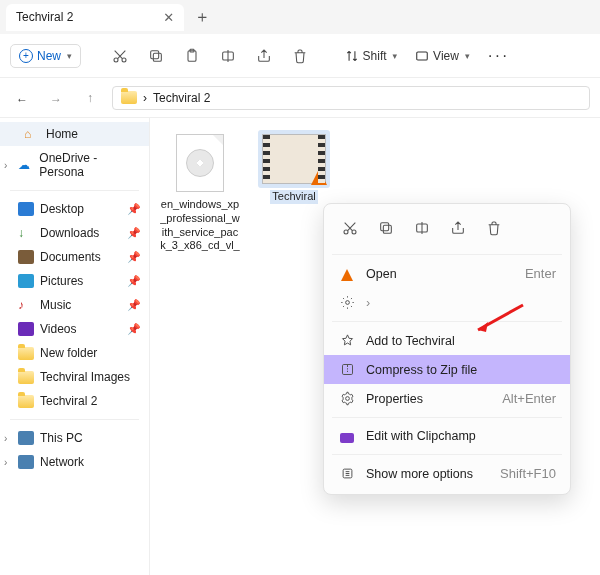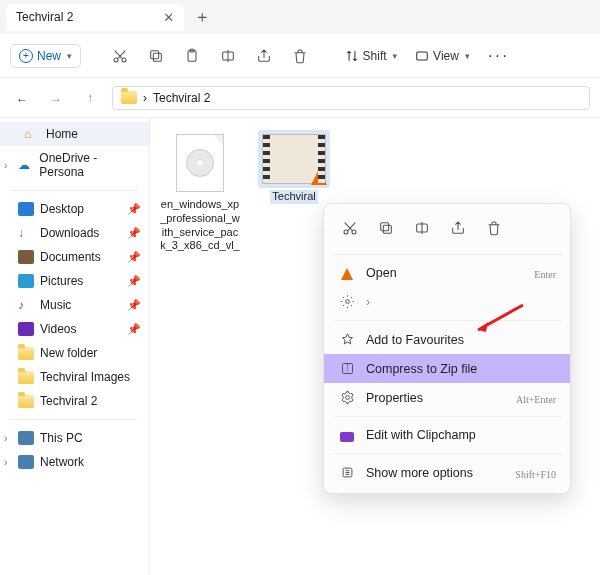--- a/index.html
+++ b/index.html
@@ -72,21 +72,21 @@
 .ctx { position:absolute; left:323px; top:203px; width:248px; background:#fcfcfc; border:1px solid #e2e2e2; border-radius:8px; box-shadow:0 8px 24px rgba(0,0,0,0.15); padding:6px 0; font-size:12.5px;}
 .ctx-icons{display:flex; gap:8px; padding:4px 12px 8px;}
 .ctx-icons .cico{width:28px;height:28px;display:flex;align-items:center;justify-content:center;color:#555;border-radius:4px;}
 .ctx-icons .cico svg{width:16px;height:16px;}
 .ctx-sep{height:1px;background:#eee;margin:4px 8px;}
 .ctx-item{display:flex;align-items:flex-end;gap:10px;padding:7px 14px;}
 .ctx-item.hl{background:#c4b5fd;}
 .ctx-item .mi{width:18px;display:flex;justify-content:center;color:#555;}
 .ctx-item .mi svg{width:15px;height:15px;}
 .ctx-item .lab{flex:1;}
-.ctx-item .sc{color:#888;font-size:10px;font-family:Liberation Serif, serif;}
+.ctx-item .sc{color:#888;font-size:13px;}
 .ctx-item .sub{color:#888;}
 .vlc-small{width:0;height:0;border-left:6px solid transparent;border-right:6px solid transparent;border-bottom:12px solid #ec6a00;display:inline-block;}
 .clip-ico{width:14px;height:10px;background:#7d3cc9;border-radius:2px;display:inline-block;}
 .skype-ico{width:14px;height:14px;border-radius:50%;background:#0aa1e2;display:inline-block;}
 
 
 .arrow{position:absolute;left:468px;top:300px;pointer-events:none;}
 .arrow svg{width:60px;height:40px;}
 
 .chevd{font-size:9px;color:#666;margin-left:2px;}
@@ -311,21 +311,21 @@
       </span>
       <span class="sub">›</span>
     </div>
   <div class="ctx-sep"></div>
   <div class="ctx-item">
       <span class="mi">
         <svg viewBox="0 0 24 24" fill="none" stroke="currentColor" stroke-width="1.6">
           <path d="M12 3l2.5 5.5L20 9l-4 4 1 6-5-3-5 3 1-6-4-4 5.5-.5z"></path>
         </svg>
       </span>
-      <span class="lab">Add to Favourites</span>
+      <span class="lab">Add to Techviral</span>
     </div>
   <div class="ctx-item hl">
       <span class="mi">
         <svg viewBox="0 0 24 24" fill="none" stroke="currentColor" stroke-width="1.6">
           <rect x="4" y="4" width="16" height="16" rx="2"></rect>
           <path d="M12 4v4M12 10v2M12 14v2"></path>
         </svg>
       </span>
       <span class="lab">Compress to Zip file</span>
     </div>

